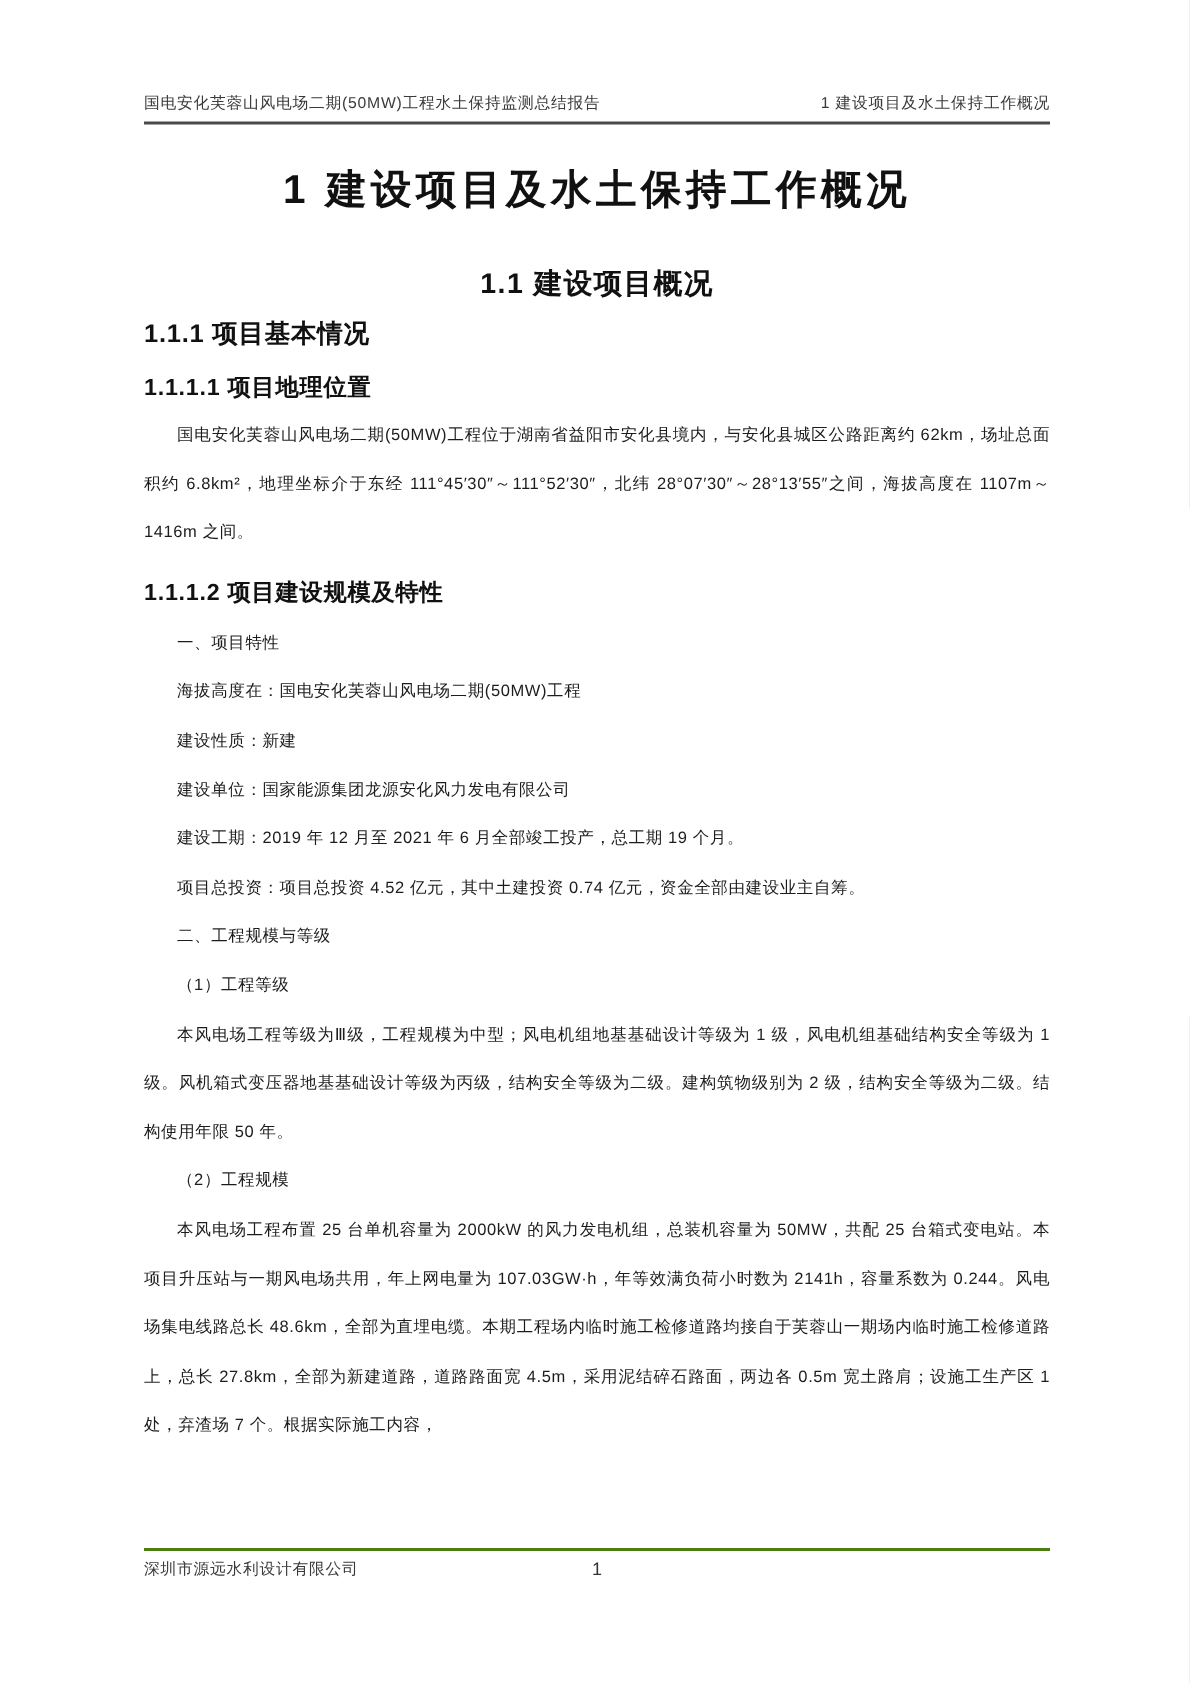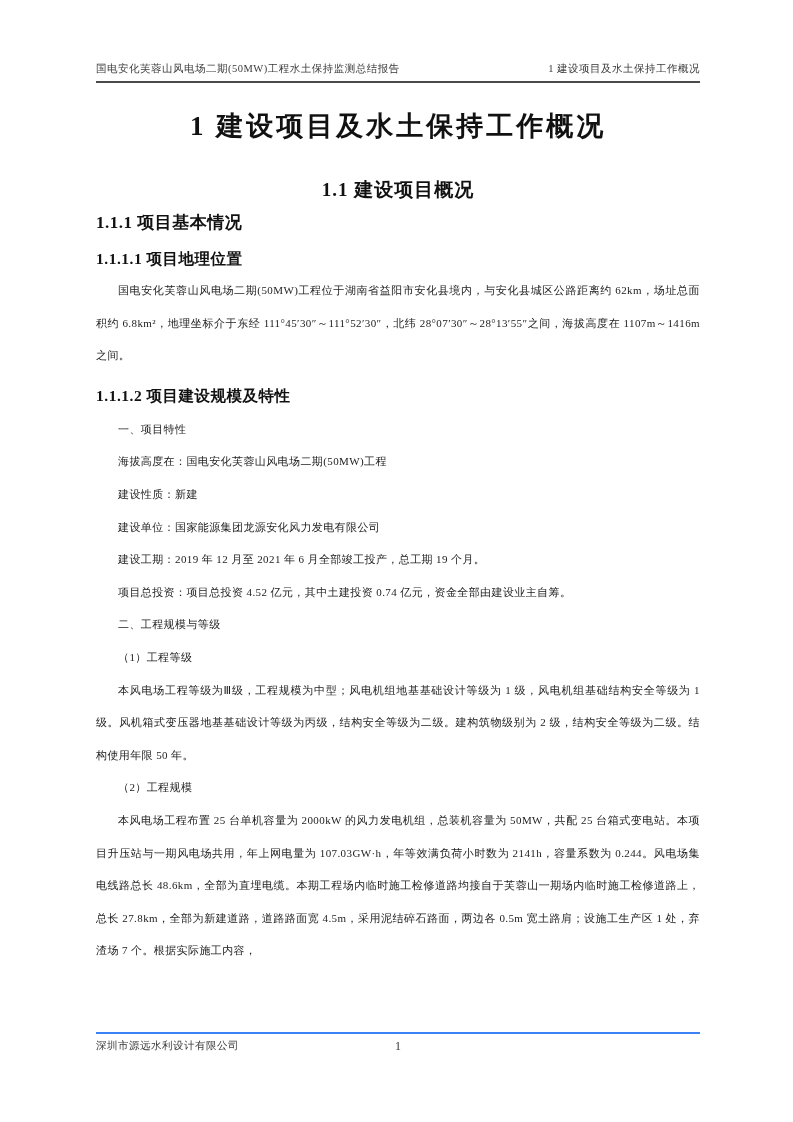--- a/index.html
+++ b/index.html
@@ -2,21 +2,21 @@
 <html><head>
 <meta charset="utf-8">
 <style>
   html,body{margin:0;padding:0;background:#e8e8e8;}
   .page{
     position:relative;
     width:793px;height:1122px;
     background:#ffffff;
     box-sizing:border-box;
     padding:62px 93px 0 96px;
-    font-family:Liberation Serif, serif;
+    font-family:Liberation Sans, sans-serif;
     color:#1c1c1c;
     overflow:hidden;
   }
   .running-header{
     display:flex;justify-content:space-between;align-items:flex-end;
     font-size:10.5px;color:#3a3a3a;
     padding-bottom:5px;
     border-bottom:2px solid #4a4a4a;
     letter-spacing:0.5px;
   }
@@ -50,21 +50,21 @@
     text-indent:2em;
     text-align:justify;
     letter-spacing:0.4px;
     color:#1c1c1c;
   }
   .body-p.first-after-heading{margin-top:4px;}
   .body-p.after-h4{margin-top:6px;}
   .running-footer{
     position:absolute;
     left:96px;right:93px;top:1032px;
-    border-top:2px solid #3b82f6;
+    border-top:2px solid #4d7c0f;
     padding-top:5px;
     font-size:10.5px;color:#3a3a3a;
   }
   .footer-company{position:absolute;left:0;top:5px;letter-spacing:0.5px;}
   .footer-page{display:block;text-align:center;font-size:12px;color:#333;}
 </style>
 </head>
 <body>
 
 <div class="page">

